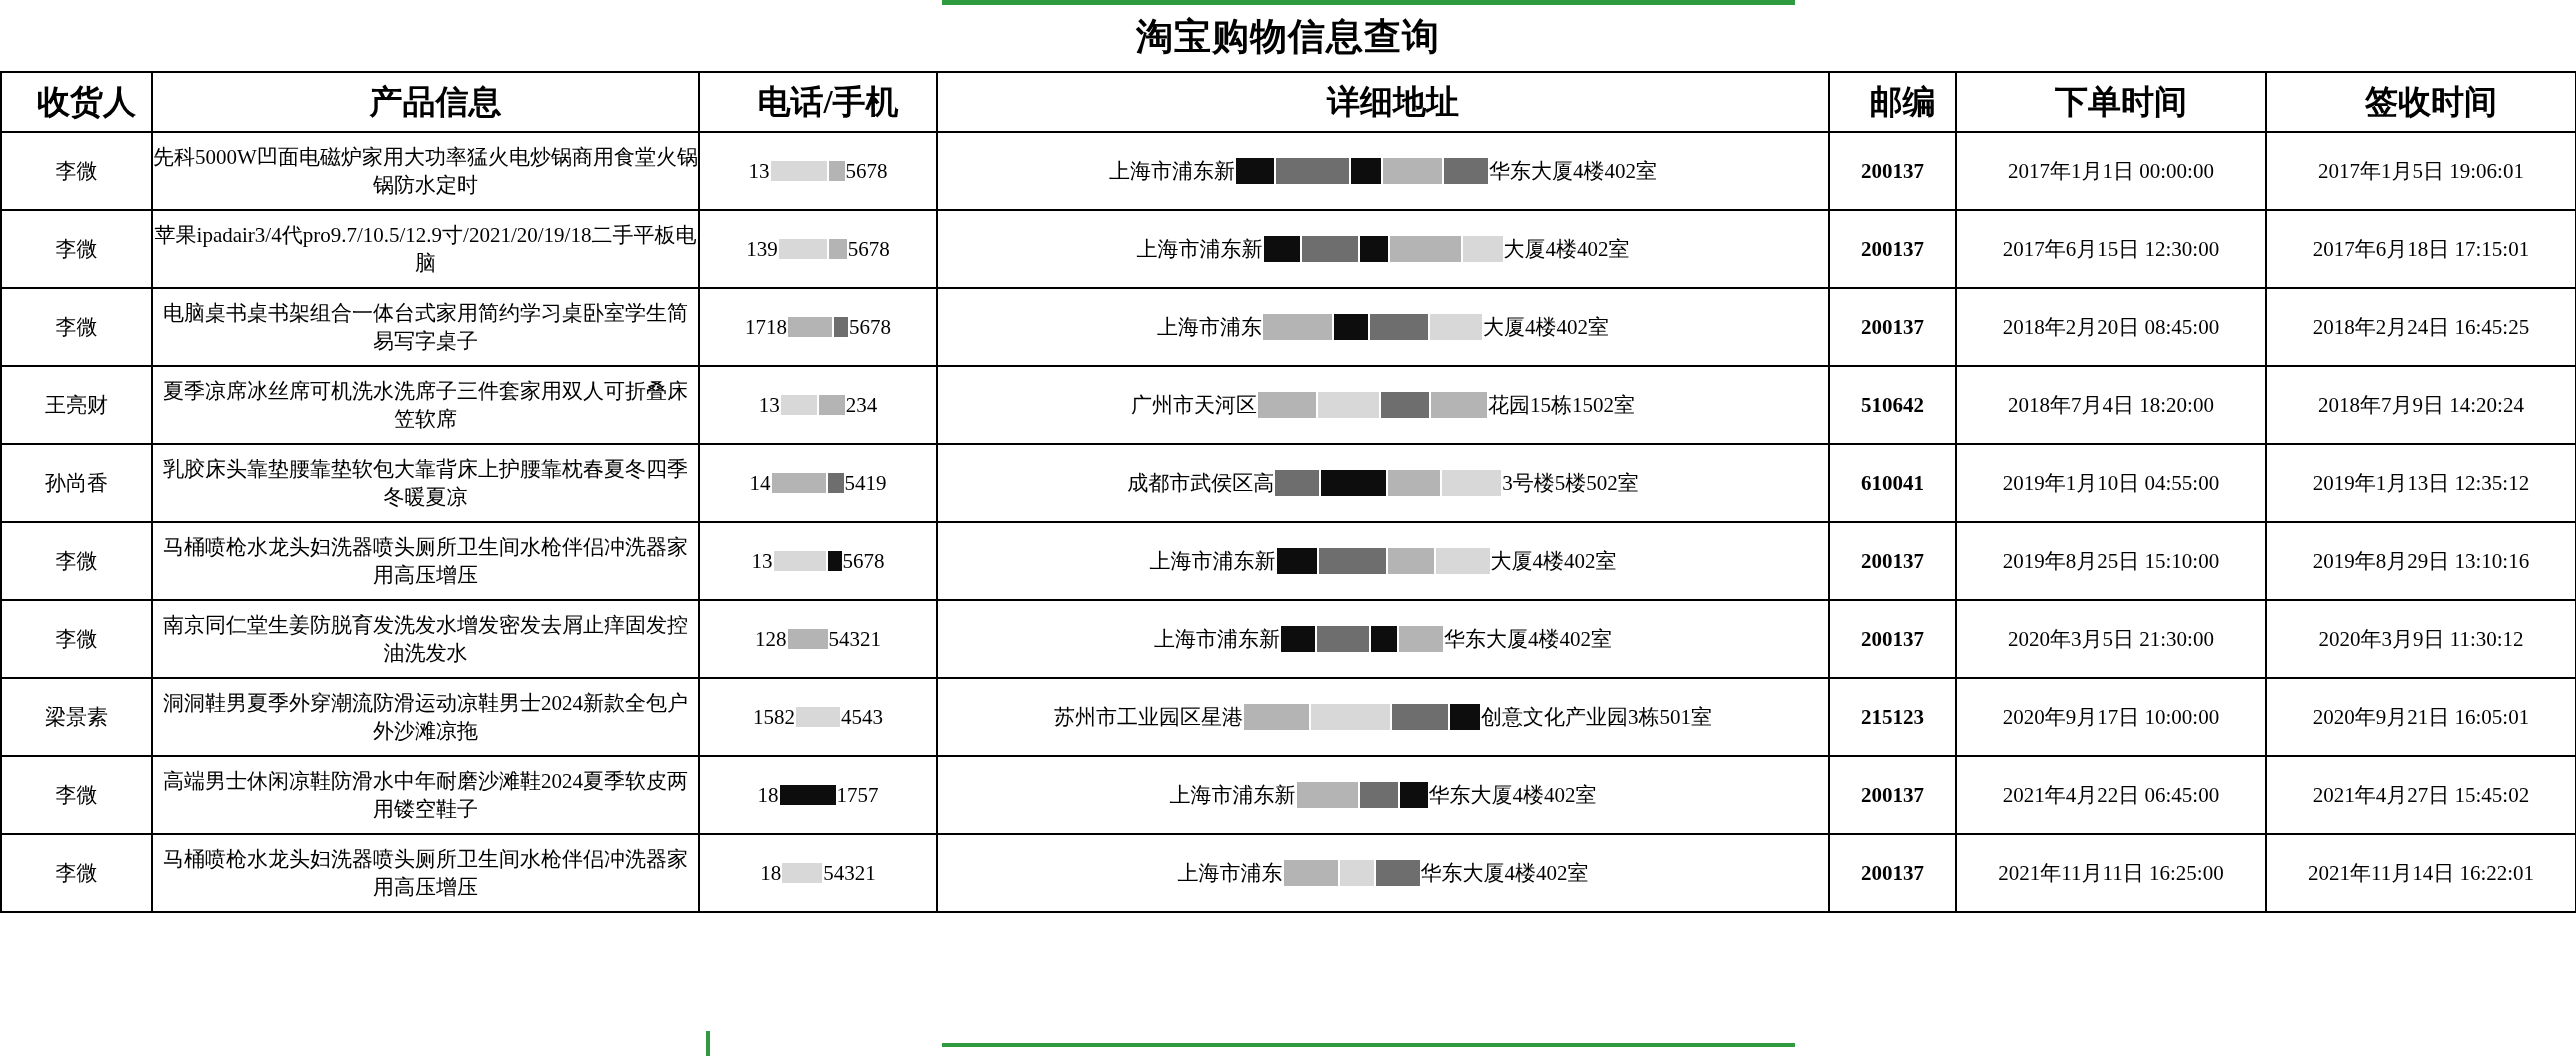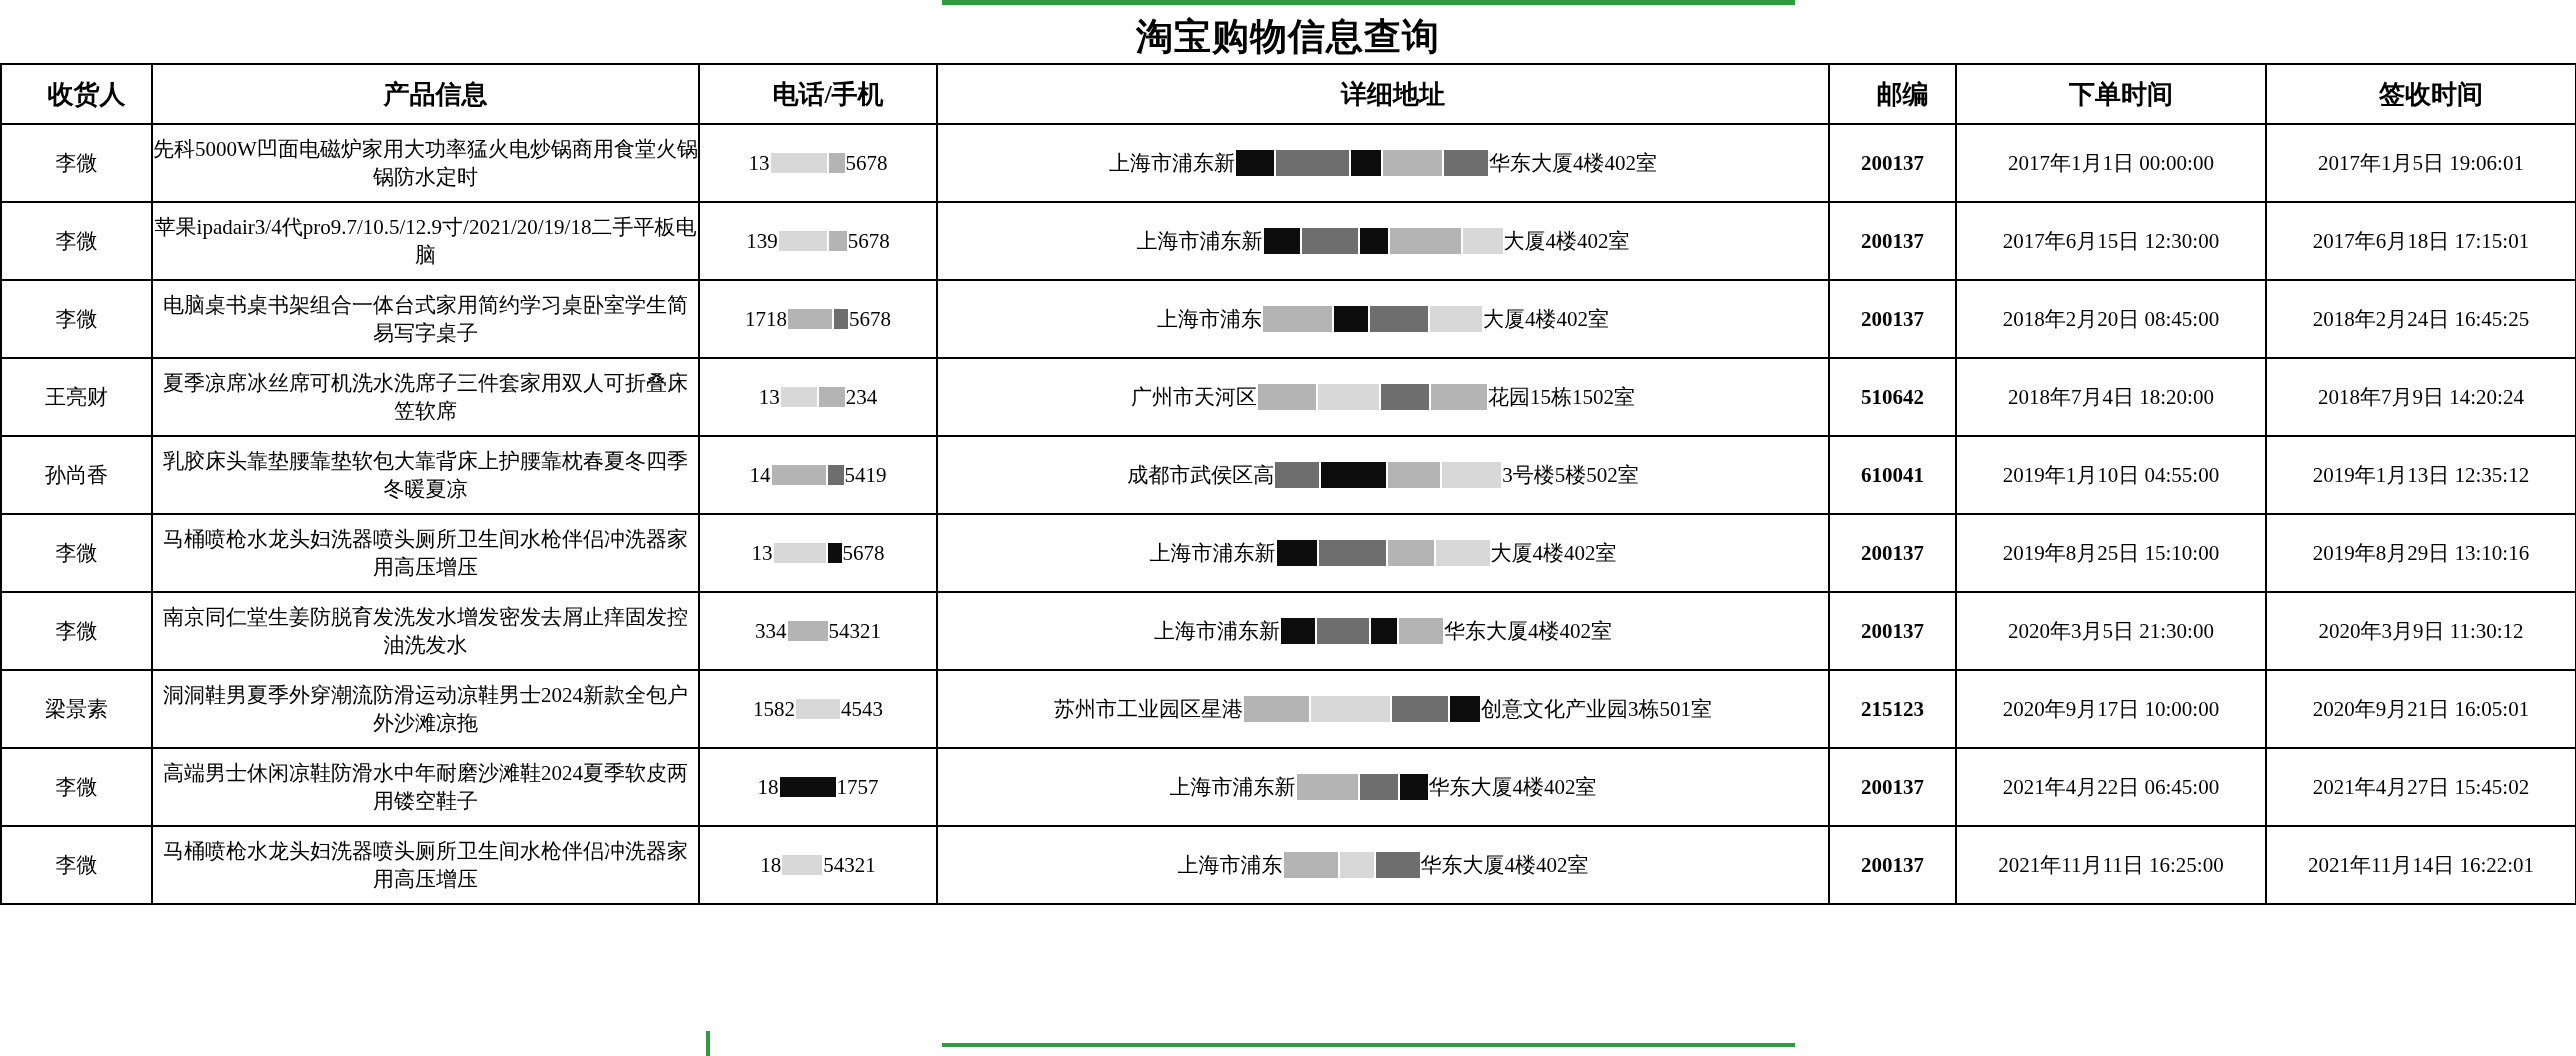--- a/index.html
+++ b/index.html
@@ -31,38 +31,38 @@
     left: 0;
     top: 0;
     width: 2576px;
   }
 
   .doc-title {
     text-align: center;
     font-size: 37px;
     font-weight: bold;
     line-height: 1;
-    padding: 18px 0 8px 0;
+    padding: 18px 0 16px 0;
     letter-spacing: 1px;
   }
 
   table.grid {
     border-collapse: collapse;
     table-layout: fixed;
     width: 2576px;
     margin: 0;
   }
   table.grid td, table.grid th {
     border: 2px solid #000000;
     padding: 0;
     vertical-align: middle;
     text-align: center;
   }
   table.grid th {
-    font-size: 26px;
+    font-size: 33px;
     font-weight: bold;
     height: 58px;
     padding-left: 20px;
   }
   table.grid td {
     font-size: 21px;
     line-height: 1.35;
     height: 76px;
   }
 
@@ -326,21 +326,21 @@
         <td class="cell-zip">200137</td>
         <td class="cell-date">2019年8月25日 15:10:00</td>
         <td class="cell-date">2019年8月29日 13:10:16</td>
       </tr>
 
       <tr>
         <td class="cell-name">李微</td>
         <td class="cell-prod">南京同仁堂生姜防脱育发洗发水增发密发去屑止痒固发控油洗发水</td>
         <td class="cell-phone">
           <span class="phone-inner">
-            <span>334</span>
+            <span>128</span>
             <span class="redact r-light" style="width:40px"></span>
             <span>54321</span>
           </span>
         </td>
         <td class="cell-addr">
           <span class="addr-inner">
             <span>上海市浦东新</span>
             <span class="redact r-dark" style="width:34px"></span>
             <span class="redact r-mid" style="width:52px"></span>
             <span class="redact r-dark" style="width:26px"></span>

